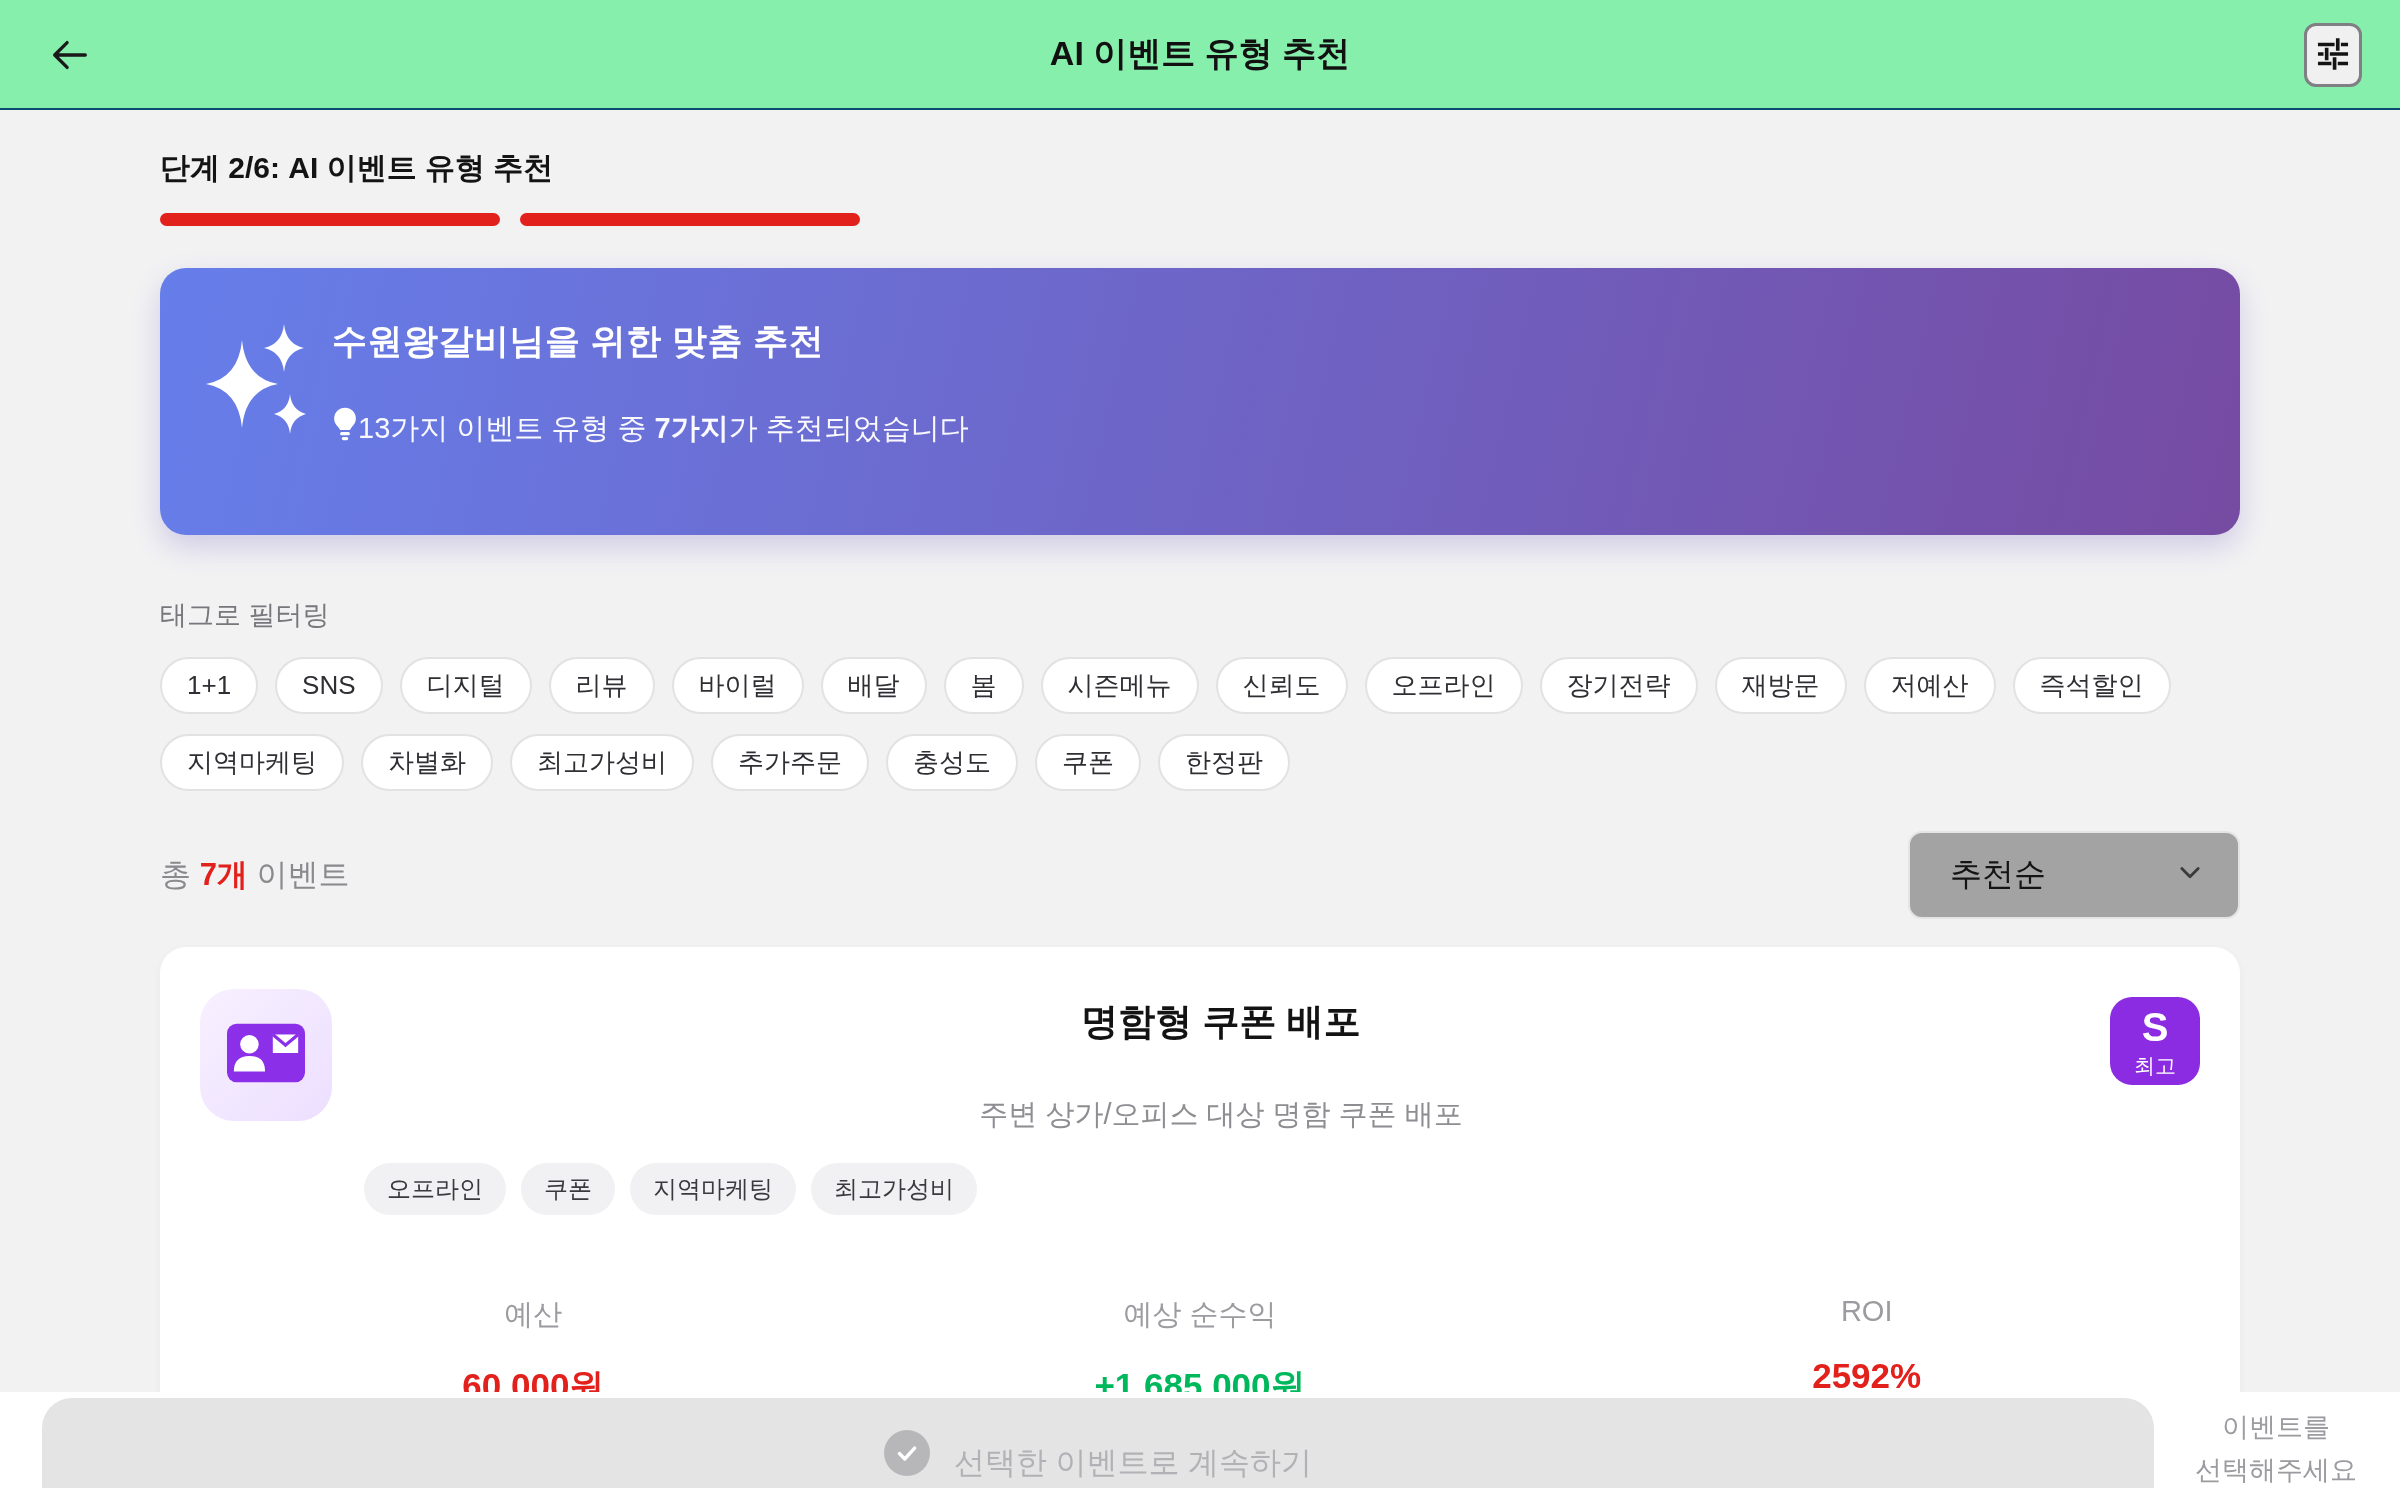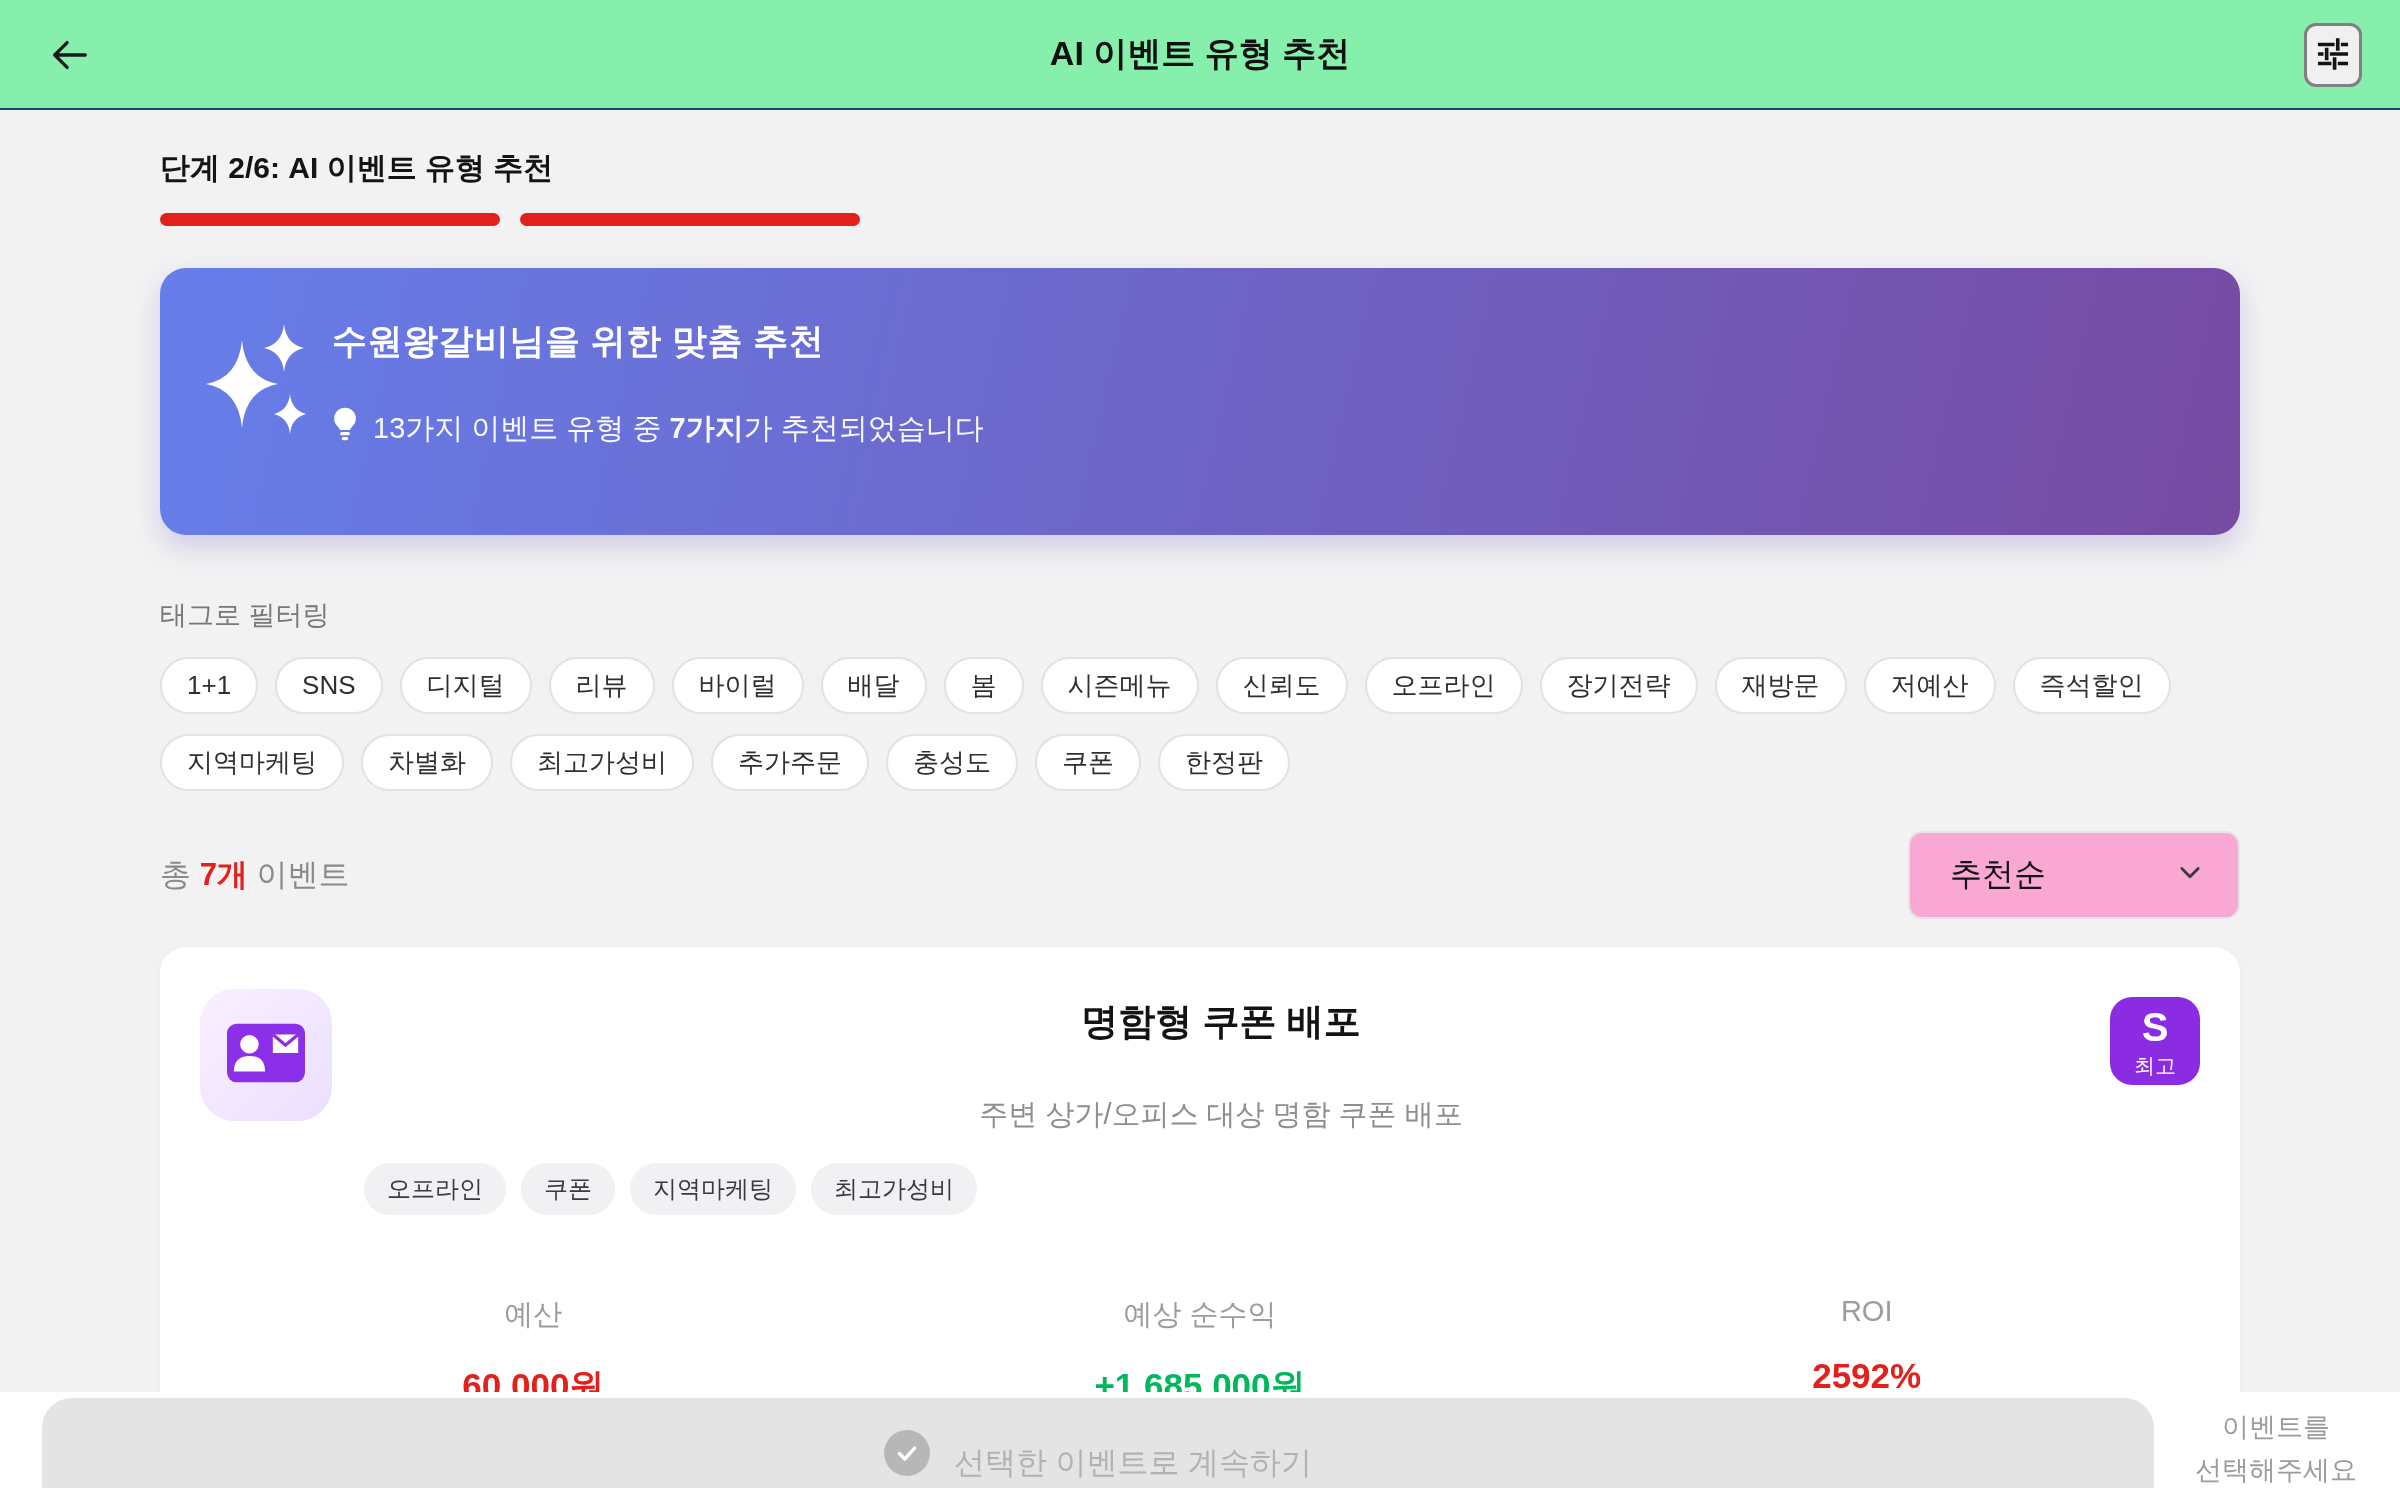--- a/index.html
+++ b/index.html
@@ -56,21 +56,21 @@
     border-radius: 26px;
     background: linear-gradient(103deg, #667eea 0%, #764ba2 100%);
     color: #fff;
     position: relative;
     padding: 50px 60px 0 172px;
     box-shadow: 0 12px 28px rgba(90, 70, 180, 0.22);
   }
   .banner-sparkles { position: absolute; left: 44px; top: 54px; }
   .banner-title { font-size: 35px; font-weight: bold; letter-spacing: 0.5px; }
   .banner-subtitle { margin-top: 24px; font-size: 30px; color: rgba(255,255,255,0.93); }
-  .banner-info { margin-top: 42px; display: flex; align-items: center; gap: 15px; font-size: 29px; color: rgba(255,255,255,0.96); }
+  .banner-info { margin-top: 42px; display: flex; align-items: center; font-size: 29px; color: rgba(255,255,255,0.96); }
   .banner-info b { font-weight: bold; }
 
   
   .filter-label { margin-top: 62px; font-size: 27px; color: #77777c; }
   .chip-list { margin-top: 24px; display: flex; flex-wrap: wrap; gap: 20px 17px; max-width: 2080px; }
   .chip {
     background: #fff;
     border: 2px solid #e2e2e4;
     border-radius: 999px;
     height: 57px;
@@ -80,21 +80,21 @@
     cursor: pointer;
     font-family: inherit;
   }
 
   
   .results-row { margin-top: 40px; display: flex; align-items: center; justify-content: space-between; }
   .results-count { font-size: 31px; color: #8a8a8e; }
   .results-count .count-num { font-weight: bold; color: #e2201c; }
   .sort-select {
     width: 332px; height: 88px;
-    background: #f9a8d4;
+    background: #a3a3a3;
     border: 2px solid #e4e4e6;
     border-radius: 14px;
     display: flex; align-items: center; justify-content: space-between;
     padding: 0 34px 0 40px;
     font-size: 32px; color: #141414;
     cursor: pointer;
   }
 
   
   .event-card {

